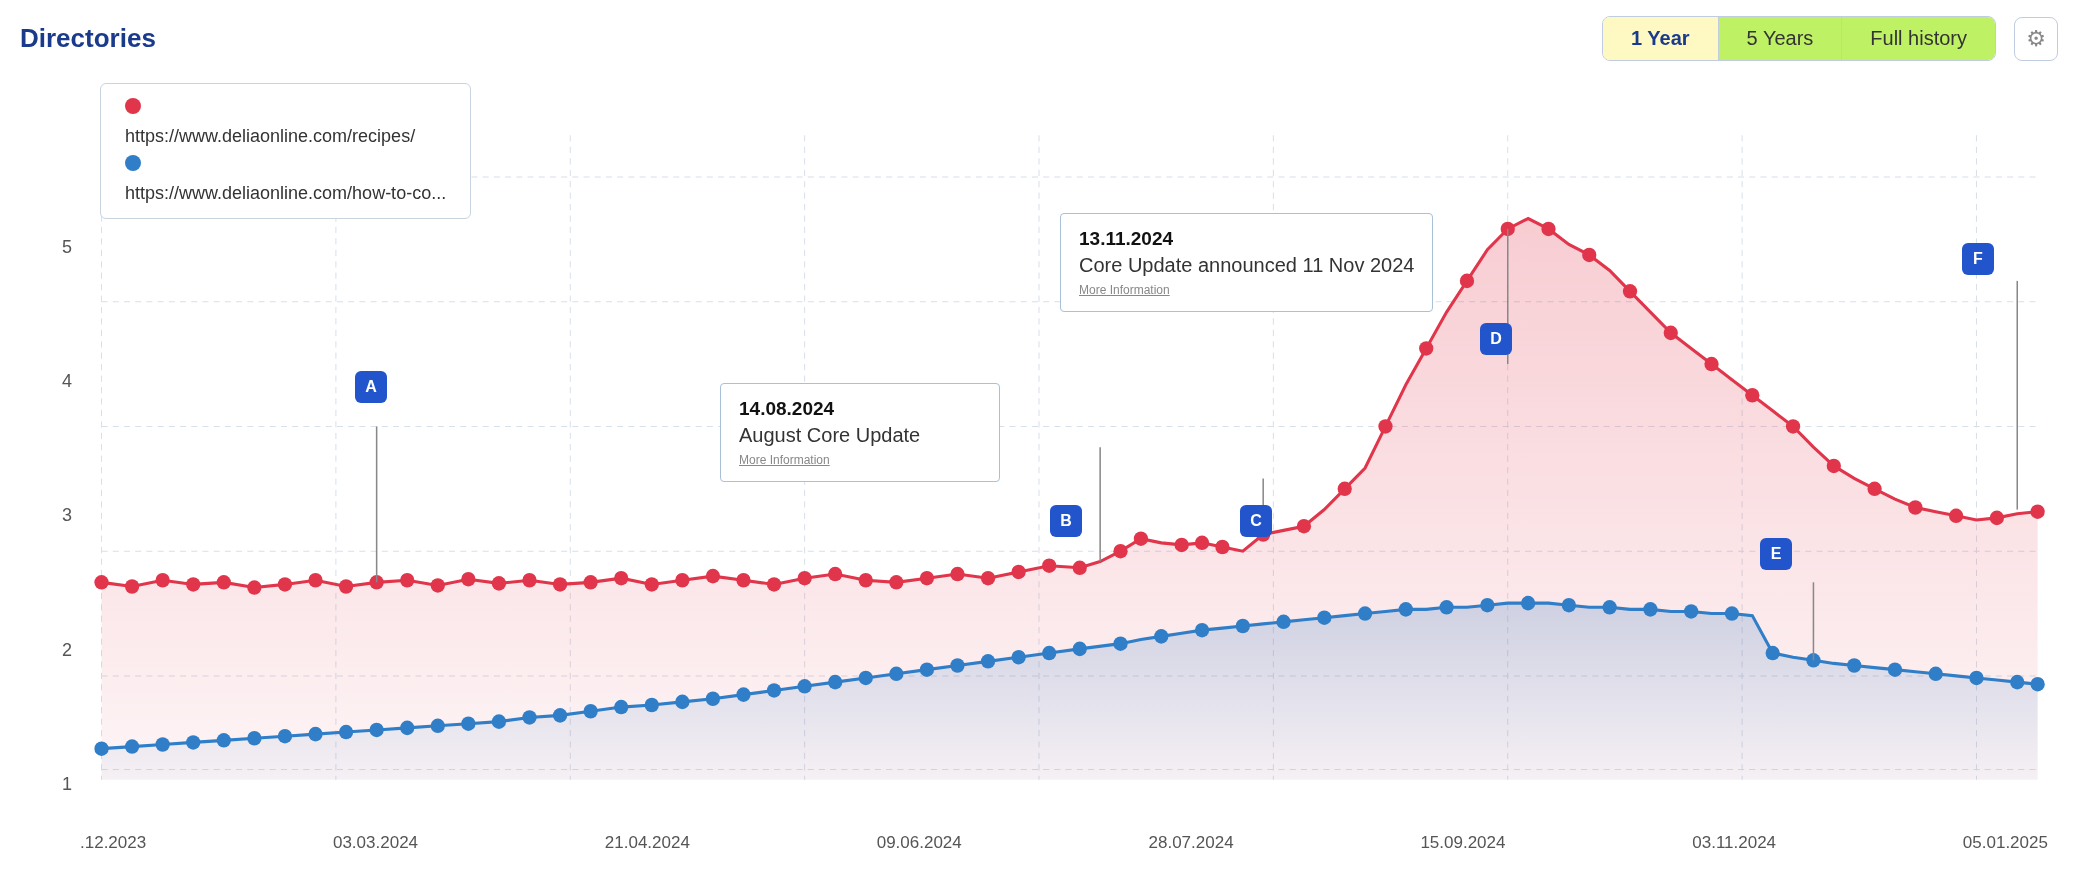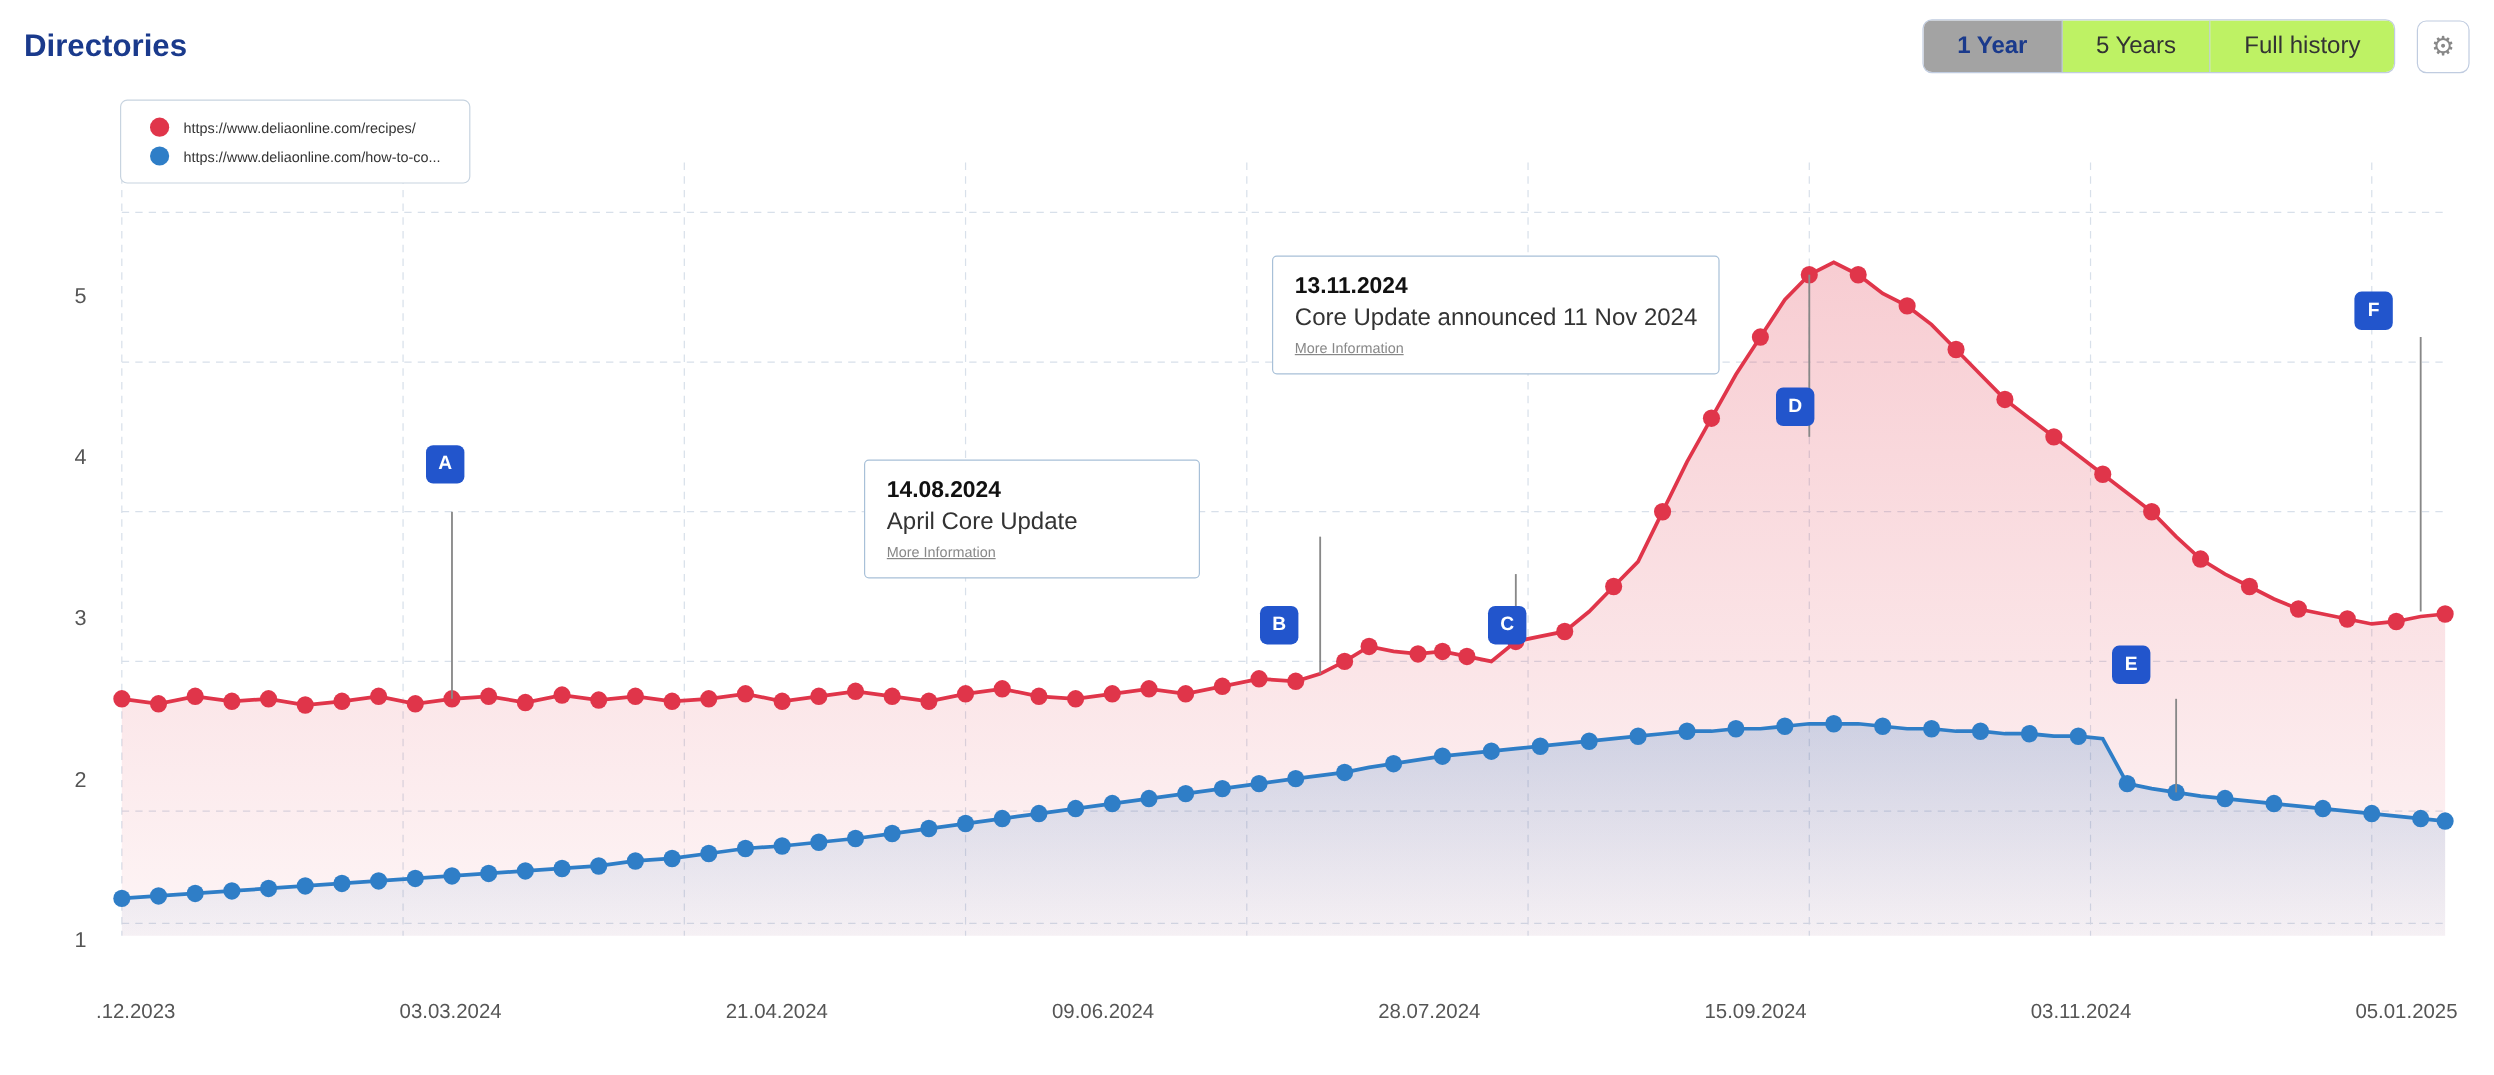--- a/index.html
+++ b/index.html
@@ -42,21 +42,21 @@
       padding: 10px 28px;
       font-size: 20px;
       background: #bef264;
       border: none;
       cursor: pointer;
       color: #333;
       border-right: 1.5px solid #c0cce0;
     }
     .time-btn:last-child { border-right: none; }
     .time-btn.active {
-      background: #a3a3a3;
+      background: #fef9c3;
       color: #1a3a8c;
       font-weight: 600;
     }
     .gear-btn {
       width: 44px;
       height: 44px;
       border: 1.5px solid #c0cce0;
       border-radius: 8px;
       background: #fff;
       cursor: pointer;
@@ -77,25 +77,26 @@
       top: 10px;
       left: 80px;
       background: #fff;
       border: 1.5px solid #c8d4e0;
       border-radius: 6px;
       padding: 14px 24px;
       z-index: 10;
     }
     .legend-item {
       display: flex;
-      align-items: flex-end;
+      align-items: flex-start;
       gap: 12px;
-      font-size: 12px;
+      font-size: 18px;
       color: #333;
       margin-bottom: 8px;
+      flex-direction: column;
     }
     .legend-item:last-child { margin-bottom: 0; }
     .legend-dot {
       width: 16px;
       height: 16px;
       border-radius: 50%;
       flex-shrink: 0;
     }
     .tooltip-box {
       position: absolute;
@@ -372,21 +373,21 @@
         <span>https://www.deliaonline.com/recipes/</span>
       </div>
       <div class="legend-item">
         <div class="legend-dot" style="background:#2f7ec7;"></div>
         <span>https://www.deliaonline.com/how-to-co...</span>
       </div>
     </div>
 
     <div class="tooltip-box" style="left: 700px; top: 310px; min-width: 280px;">
       <div class="tooltip-date">14.08.2024</div>
-      <div class="tooltip-text">April Core Update</div>
+      <div class="tooltip-text">August Core Update</div>
       <div class="tooltip-link">More Information</div>
     </div>
 
     <div class="tooltip-box" style="left: 1040px; top: 140px; min-width: 340px;">
       <div class="tooltip-date">13.11.2024</div>
       <div class="tooltip-text">Core Update announced 11 Nov 2024</div>
       <div class="tooltip-link">More Information</div>
     </div>
 
     <div class="event-badge" style="left: 335px; top: 298px;">

